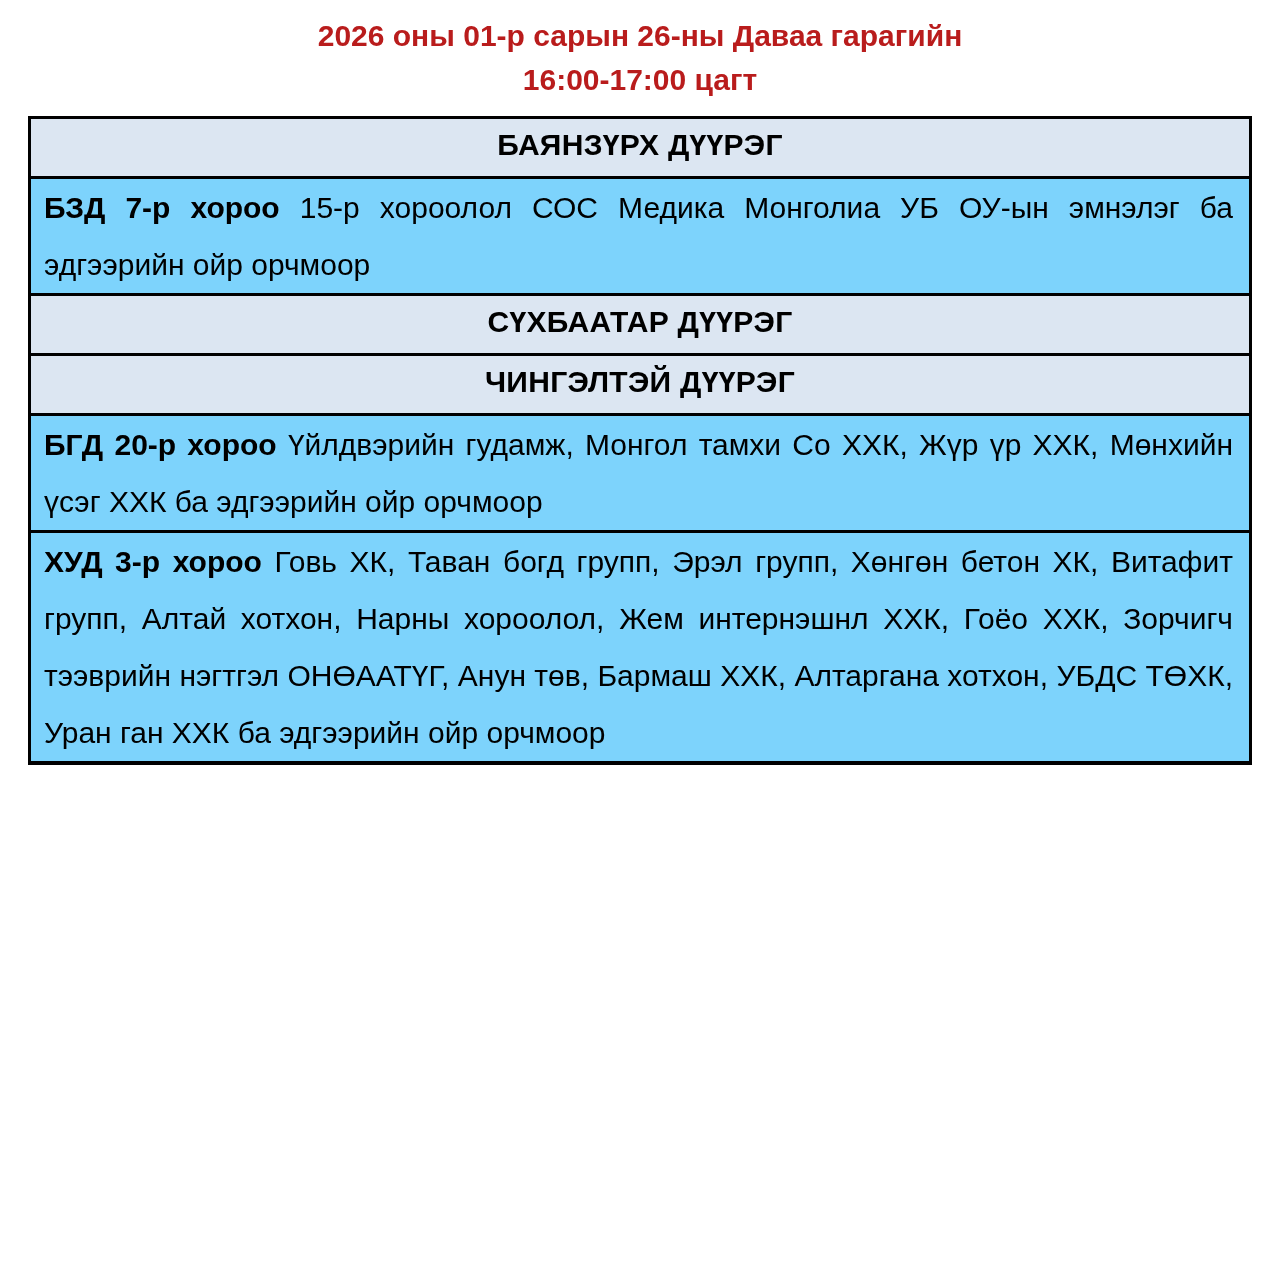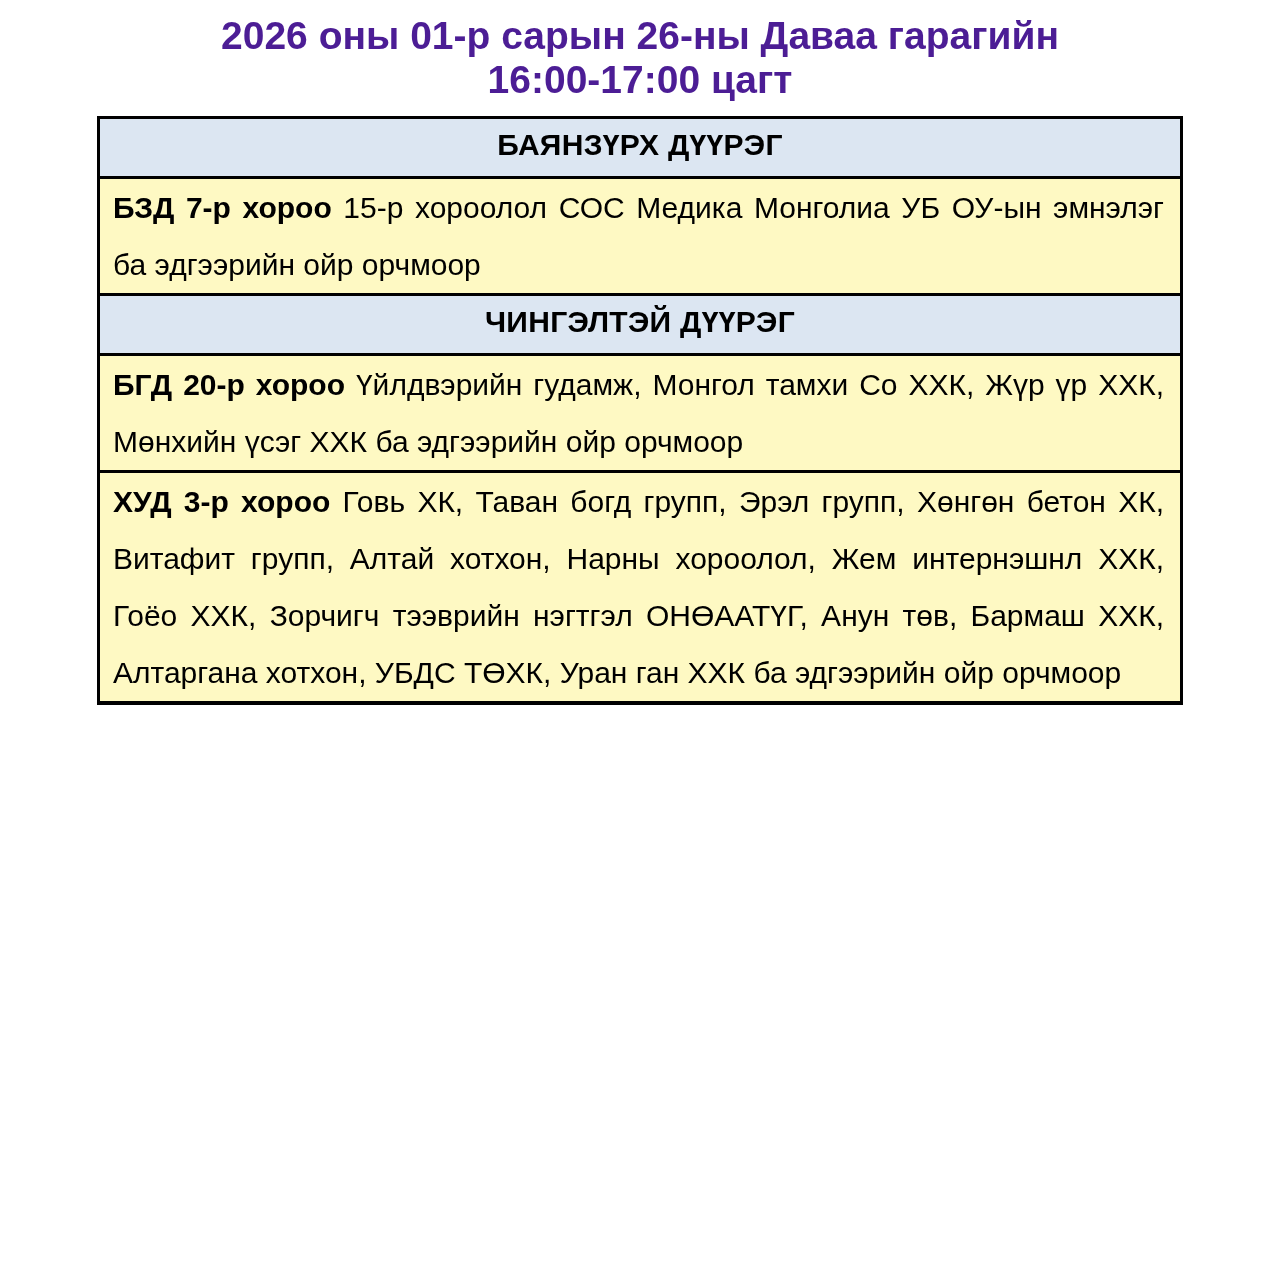--- a/index.html
+++ b/index.html
@@ -12,54 +12,54 @@
   .page {
     width: 1280px;
     height: 1264px;
     background: #ffffff;
     overflow: hidden;
   }
   .title-block {
     margin-top: 14px;
     text-align: center;
     font-weight: bold;
-    font-size: 39px;
-    color: #4c1d95;
+    font-size: 30px;
+    color: #b91c1c;
   }
   .title-line-1 {
     line-height: 44px;
   }
   .title-line-2 {
     line-height: 44px;
   }
   table.schedule {
     border-collapse: collapse;
     margin: 14px auto 0 auto;
-    width: 1086px;
+    width: 1224px;
     table-layout: fixed;
     border: 3px solid #000000;
     border-bottom-width: 4px;
   }
   table.schedule td {
     border-top: 3px solid #000000;
     border-bottom: 3px solid #000000;
   }
   tr.district-row td {
     background: #dce6f2;
     text-align: center;
     vertical-align: top;
     font-weight: bold;
     font-size: 30px;
     line-height: 38px;
     padding: 7px 10px 12px 10px;
     height: 35px;
     letter-spacing: 0.3px;
   }
   tr.detail-row td {
-    background: #fef9c3;
+    background: #7dd3fc;
     vertical-align: top;
     font-size: 30px;
     line-height: 57px;
     text-align: justify;
     padding: 0 16px 0 13px;
   }
   tr.detail-row .khoroo {
     font-weight: bold;
   }
 </style>
@@ -79,20 +79,23 @@
       <tr class="district-row">
         <td>БАЯНЗҮРХ ДҮҮРЭГ</td>
       </tr>
       <tr class="detail-row">
         <td>
           <span class="khoroo">БЗД 7-р хороо</span>
           <span>15-р хороолол СОС Медика Монголиа УБ ОУ-ын эмнэлэг ба эдгээрийн ойр орчмоор</span>
         </td>
       </tr>
 
+      <tr class="district-row">
+        <td>СҮХБААТАР ДҮҮРЭГ</td>
+      </tr>
 
       <tr class="district-row">
         <td>ЧИНГЭЛТЭЙ ДҮҮРЭГ</td>
       </tr>
 
       <tr class="detail-row">
         <td>
           <span class="khoroo">БГД 20-р хороо</span>
           <span>Үйлдвэрийн гудамж, Монгол тамхи Со ХХК, Жүр үр ХХК, Мөнхийн үсэг ХХК ба эдгээрийн ойр орчмоор</span>
         </td>

